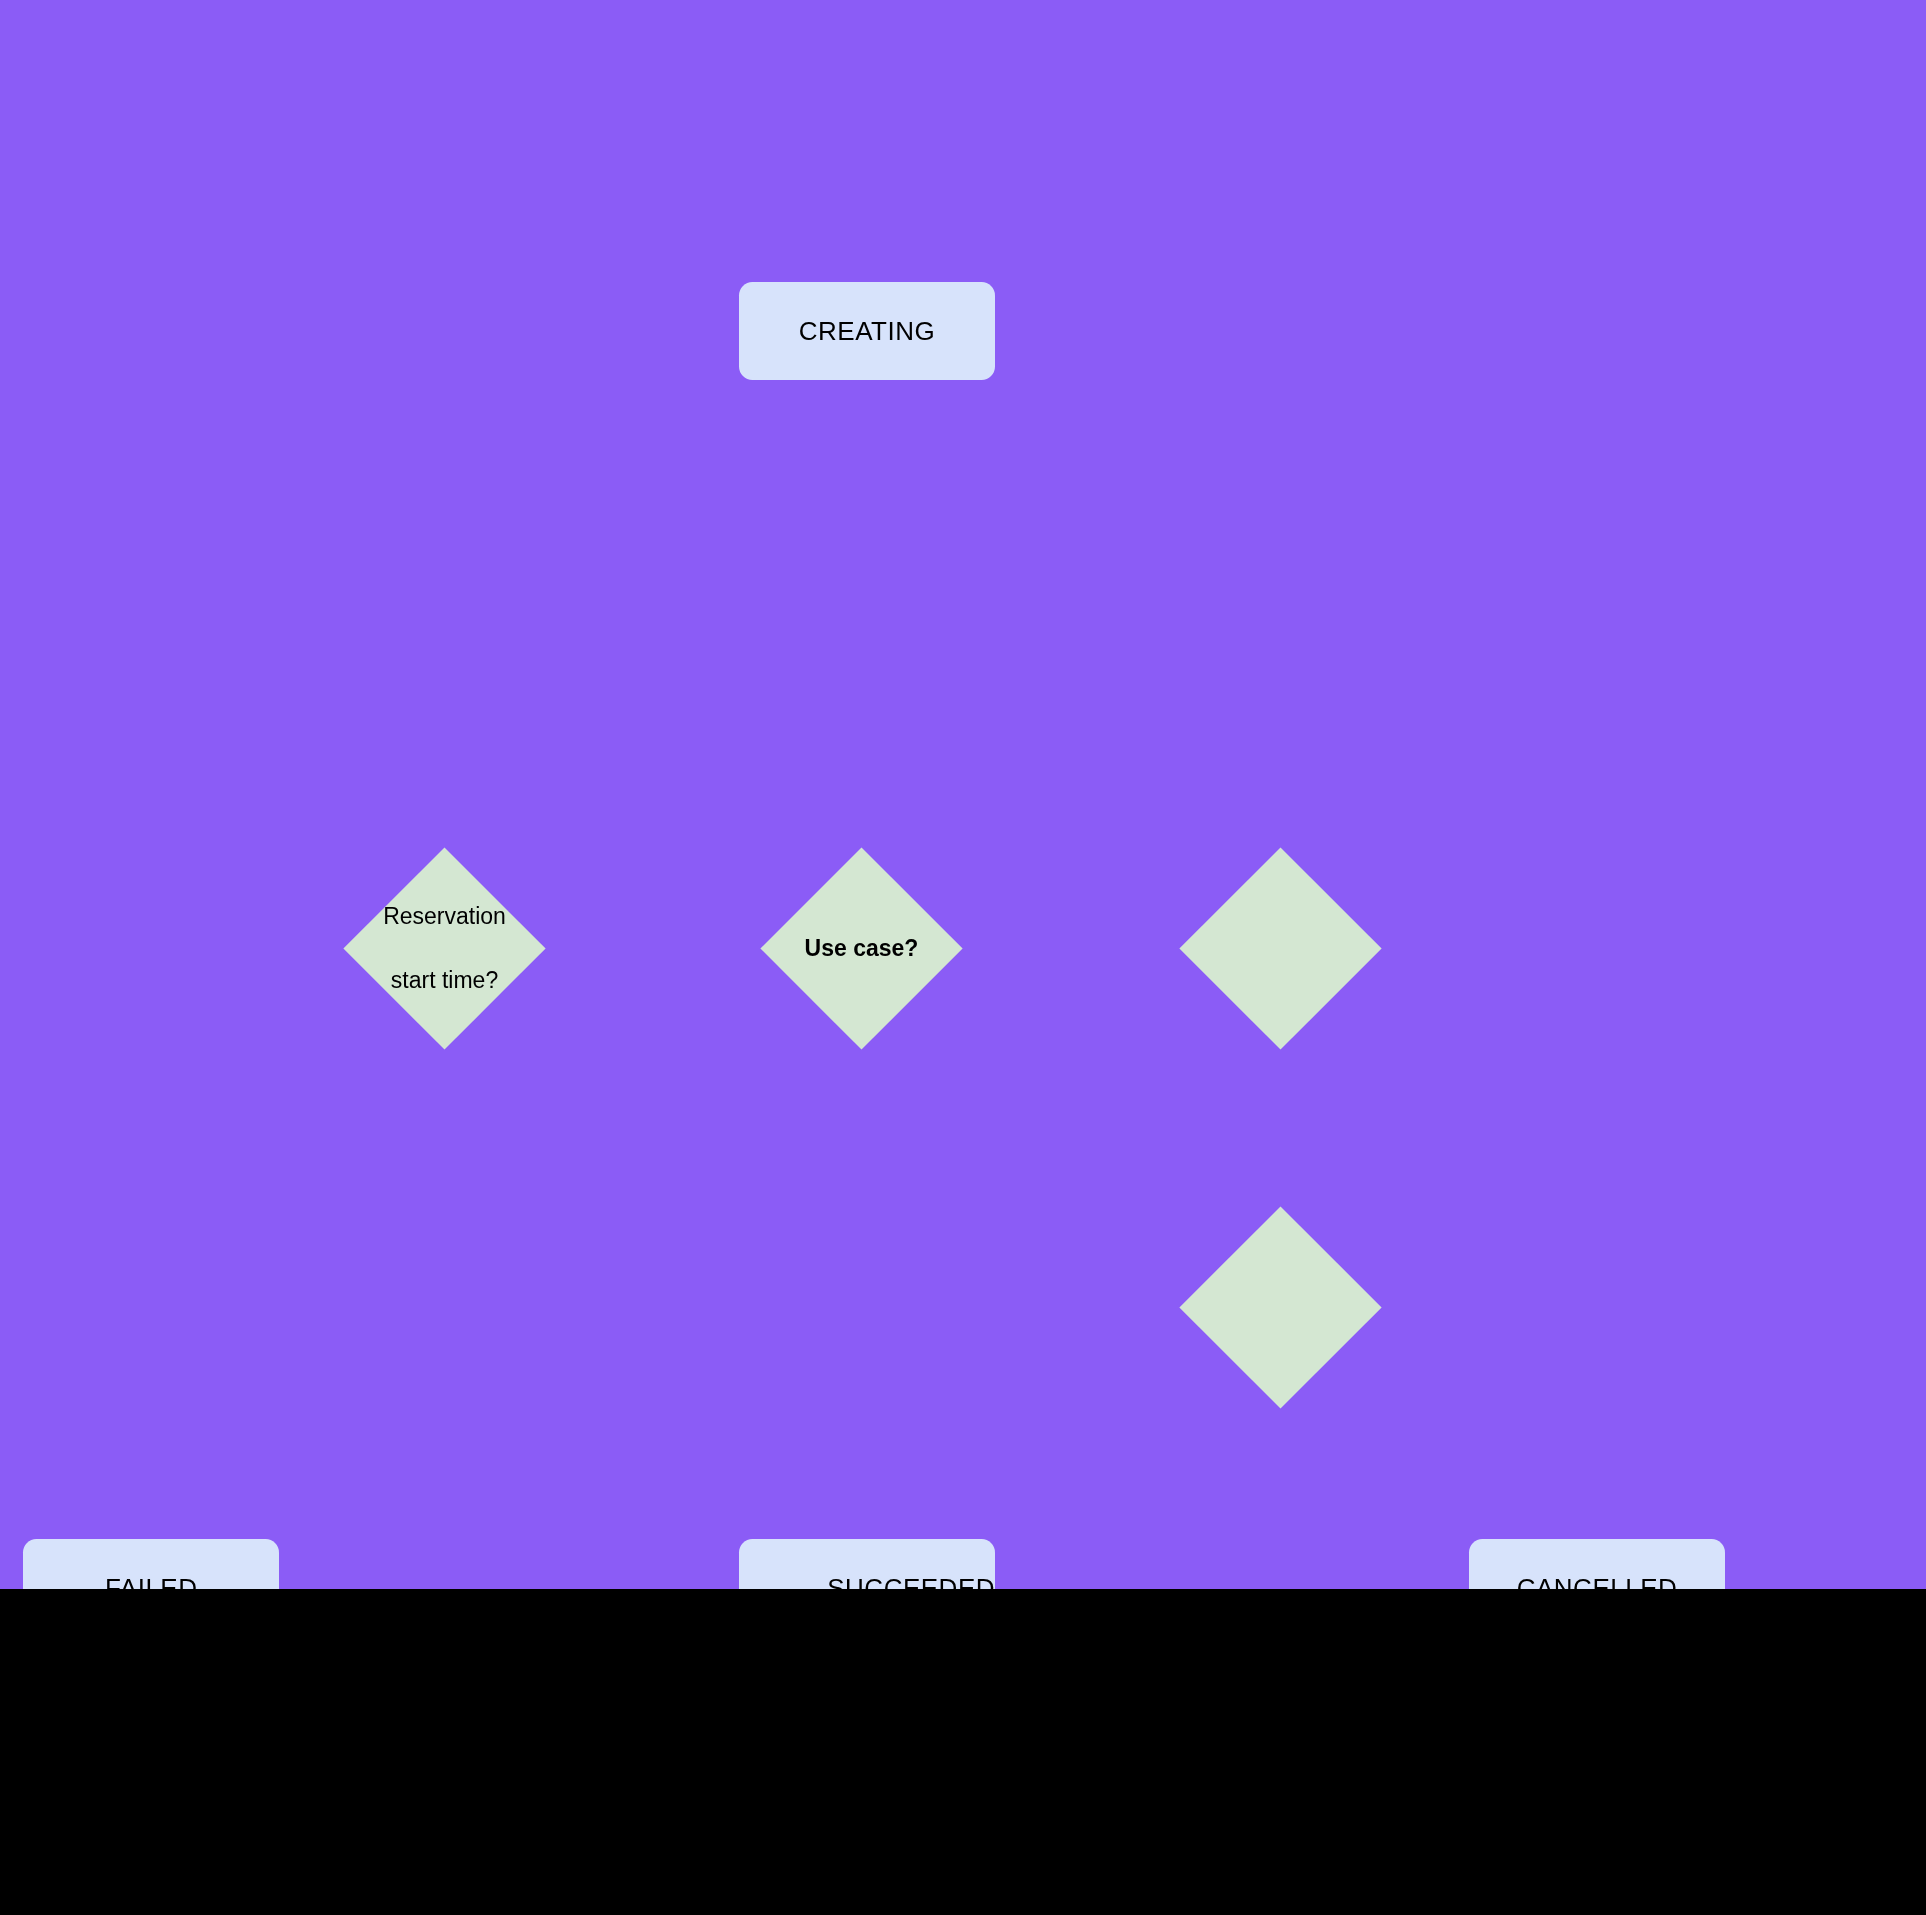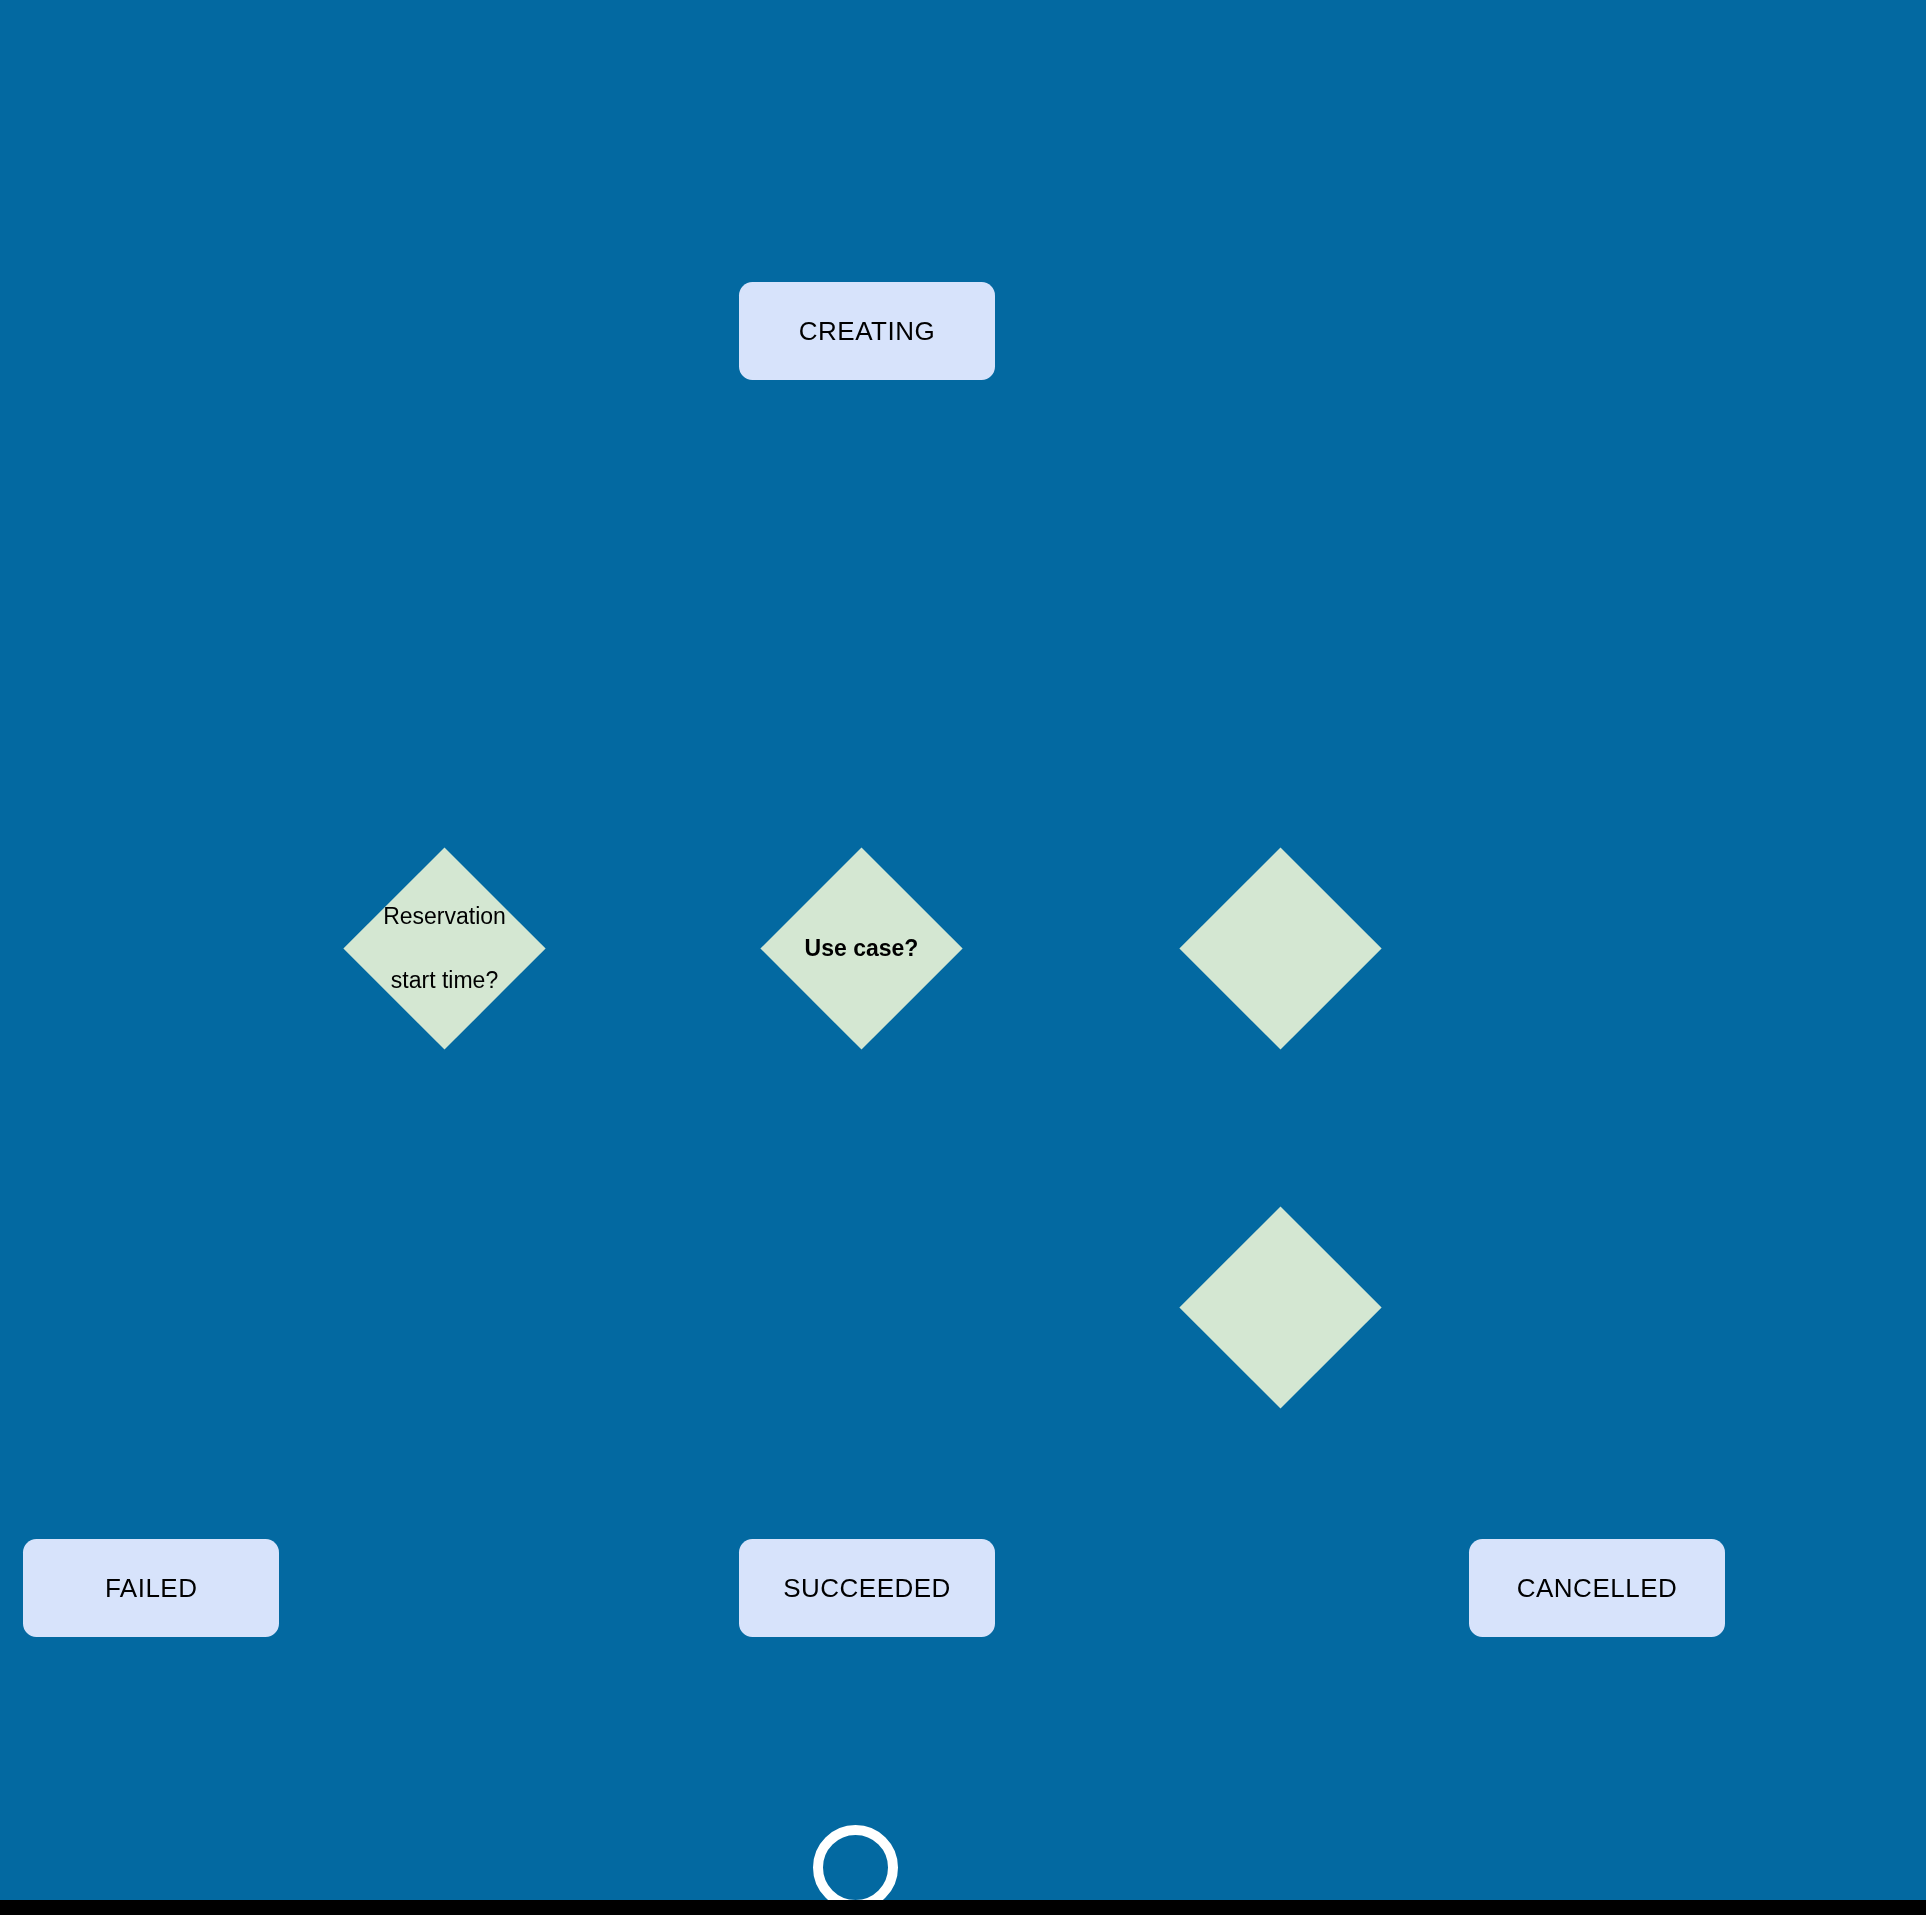--- a/index.html
+++ b/index.html
@@ -3,22 +3,22 @@
 <meta charset="utf-8">
 <style>
   html, body {
     margin: 0;
     padding: 0;
     background: #000000;
   }
   .canvas {
     position: relative;
     width: 1926px;
-    height: 1900px;
-    background: #0369a1;
+    height: 1589px;
+    background: #8b5cf6;
     overflow: hidden;
     font-family: "Liberation Sans", "DejaVu Sans", sans-serif;
   }
   
   .state-node {
     position: absolute;
     width: 256px;
     height: 98px;
     background: #d7e3fb;
     border-radius: 13.4px;
@@ -70,21 +70,21 @@
 
   <div class="state-node" style="left:739px; top:282px;">
     <span>CREATING</span>
   </div>
 
 
   <div class="state-node" style="left:7.2px; top:1539px;margin-left:16px;">
     <span>FAILED</span>
   </div>
 
-  <div class="state-node" style="left:739px; top:1539px;">
+  <div class="state-node" style="left:739px; top:1539px;justify-content:flex-end;">
     <span>SUCCEEDED</span>
   </div>
 
   <div class="state-node" style="left:1469px; top:1539px;justify-content:center;">
     <span>CANCELLED</span>
   </div>
 
   <div class="diamond-shape" style="left:373px; top:877px;"></div>
   <div class="diamond-label" style="left:336px; top:896px;gap:28px;">
     <span>Reservation</span>

